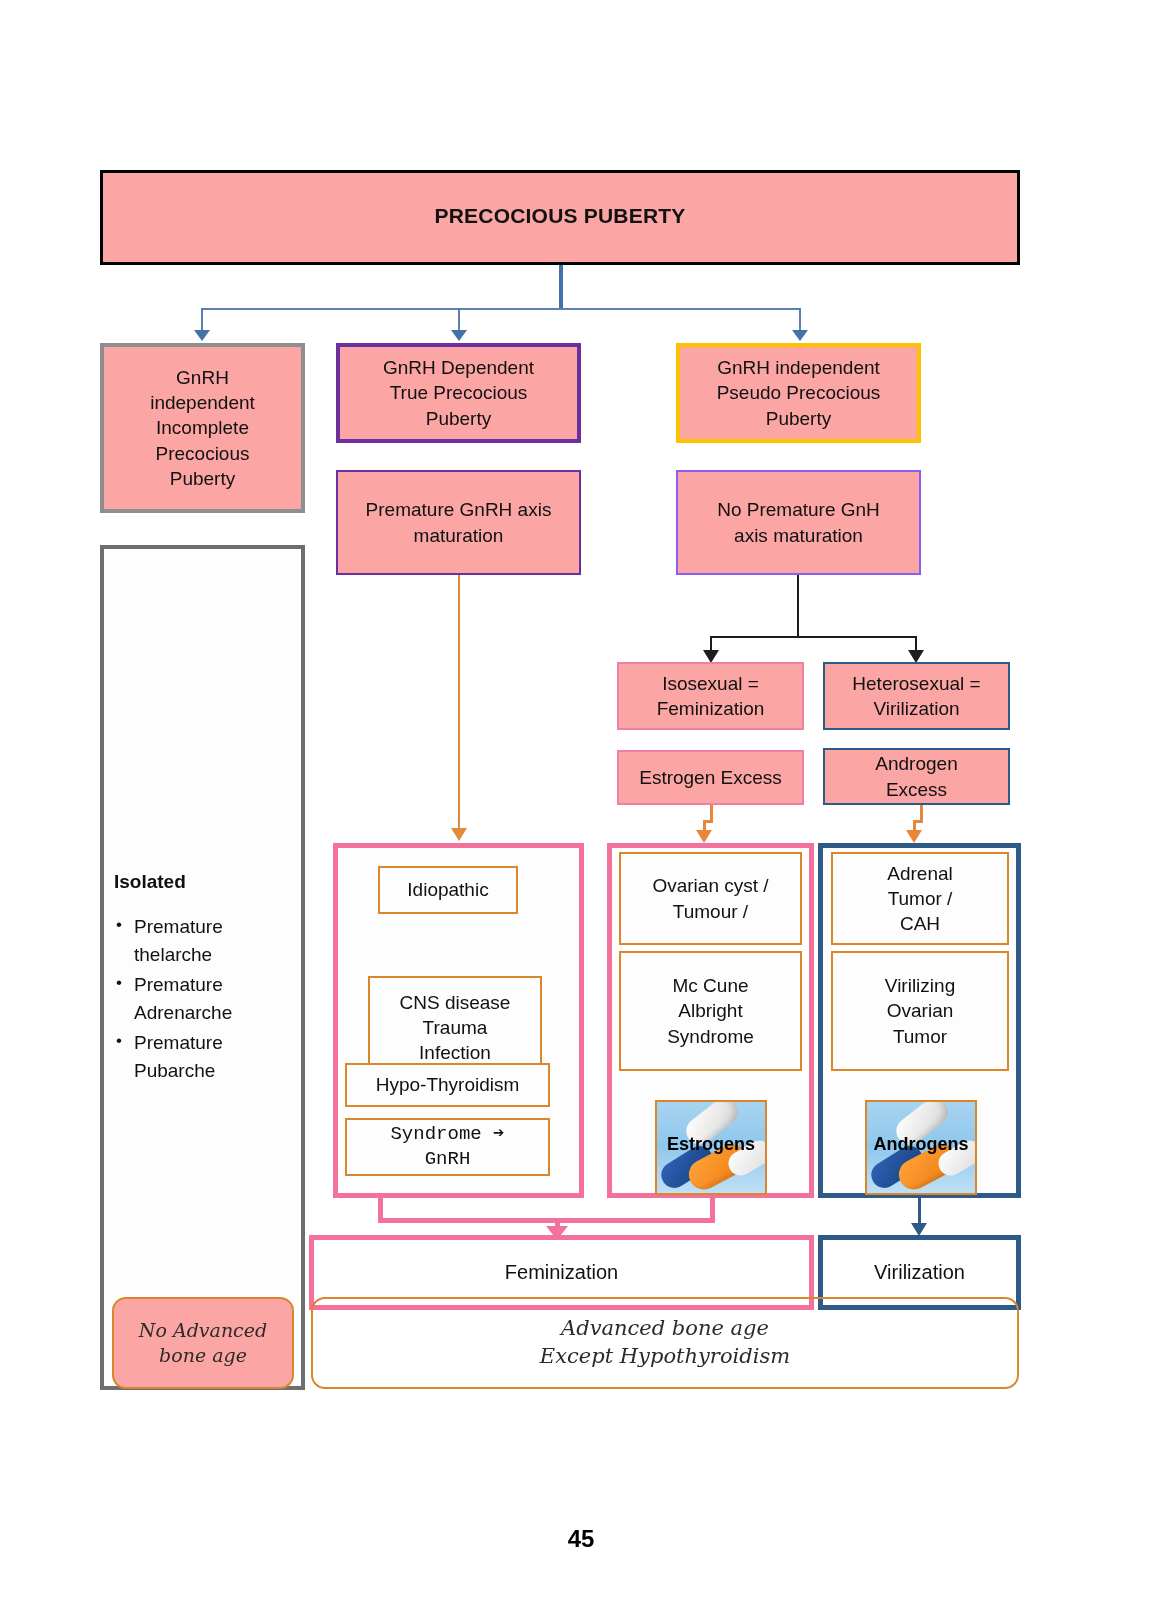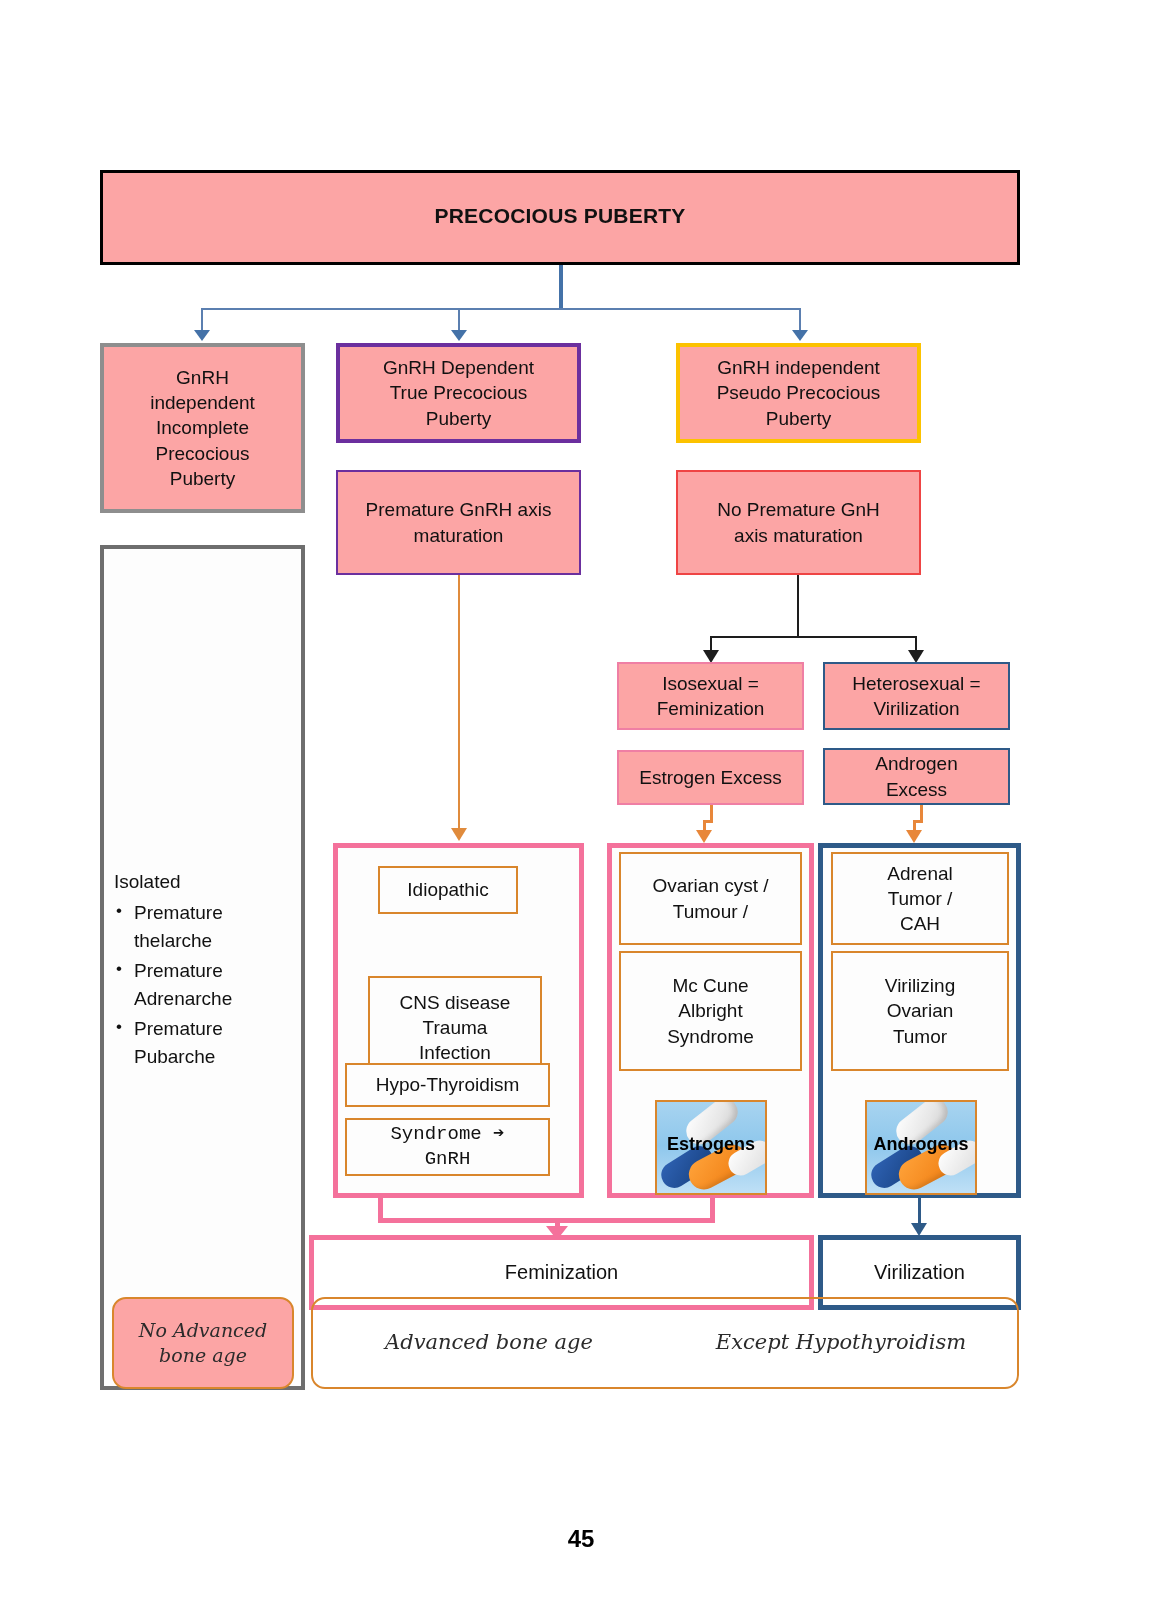--- a/index.html
+++ b/index.html
@@ -45,21 +45,21 @@
     border:4px solid #8e8e8e;font-size:19px;flex-direction:column;
   }
   #col1-body{
     left:100px;top:545px;width:205px;height:845px;
     border:4px solid #6e6e6e;background:#fdfdfd;
   }
   #isolated-list{
     position:absolute;left:114px;top:868px;width:185px;
     font-size:19px;line-height:1.5;
   }
-  #isolated-list .hdr{margin-bottom:2px;}
+  #isolated-list .hdr{margin-bottom:16px;font-weight:bold;}
   #isolated-list ul{margin:0;padding:0 0 0 20px;list-style:none;}
   #isolated-list li{position:relative;margin:0 0 1px 0;}
   #isolated-list li .bul{position:absolute;left:-18px;top:-1px;font-size:17px;}
 
   #no-adv-bone{
     left:112px;top:1297px;width:182px;height:92px;
     border:2px solid #d9862c;border-radius:14px;
     font-size:19px;flex-direction:column;
     font-family:"DejaVu Serif", serif;font-style:italic;color:#2b2b2b;
   }
@@ -86,21 +86,21 @@
   #c2-hypo{left:345px;top:1063px;width:205px;height:44px;}
   #c2-syn{left:345px;top:1118px;width:205px;height:58px;font-family:Liberation Mono, monospace;}
 
   
   #col3-head{
     left:676px;top:343px;width:245px;height:100px;
     border:4px solid #fcc200;font-size:19px;flex-direction:column;
   }
   #col3-sub{
     left:676px;top:470px;width:245px;height:105px;
-    border:2px solid #ef4444;font-size:19px;flex-direction:column;
+    border:2px solid #8b5cf6;font-size:19px;flex-direction:column;
   }
 
   
   #iso-head{
     left:617px;top:662px;width:187px;height:68px;
     border:2px solid #ef7fa4;font-size:19px;flex-direction:column;
   }
   #iso-estro{
     left:617px;top:750px;width:187px;height:55px;
     border:2px solid #ef7fa4;font-size:19px;
@@ -170,21 +170,21 @@
     left:309px;top:1235px;width:505px;height:75px;
     border:5px solid #f4719b;font-size:20px;background:transparent;
   }
   #vir-box{
     left:818px;top:1235px;width:203px;height:75px;
     border:5px solid #2e5a88;font-size:20px;background:transparent;
   }
   #adv-bone{
     left:311px;top:1297px;width:708px;height:92px;
     border:2px solid #d9862c;border-radius:14px;
-    font-size:21px;flex-direction:row;background:transparent;
+    font-size:21px;flex-direction:column;background:transparent;
     font-family:"DejaVu Serif", serif;font-style:italic;color:#2b2b2b;
   }
 
   
   #page-no{
     position:absolute;left:0;top:1525px;width:1162px;text-align:center;
     font-weight:bold;font-size:24px;color:#000;
   }
 
   .line{position:absolute;}

